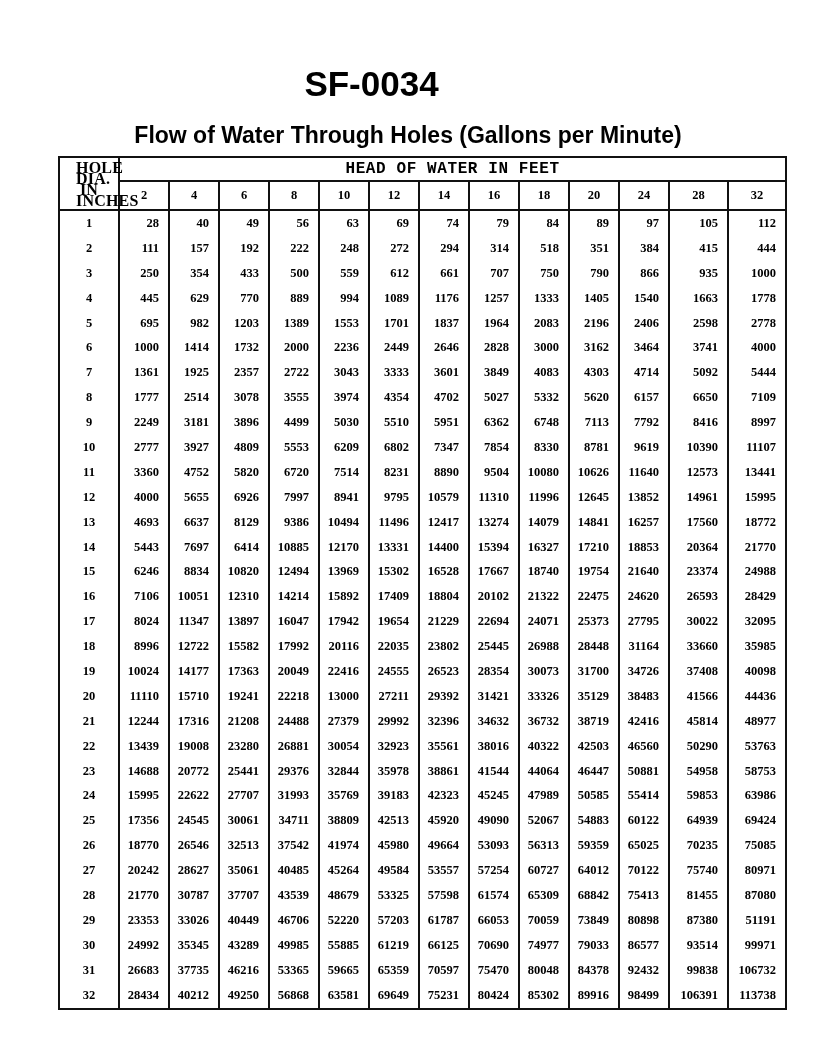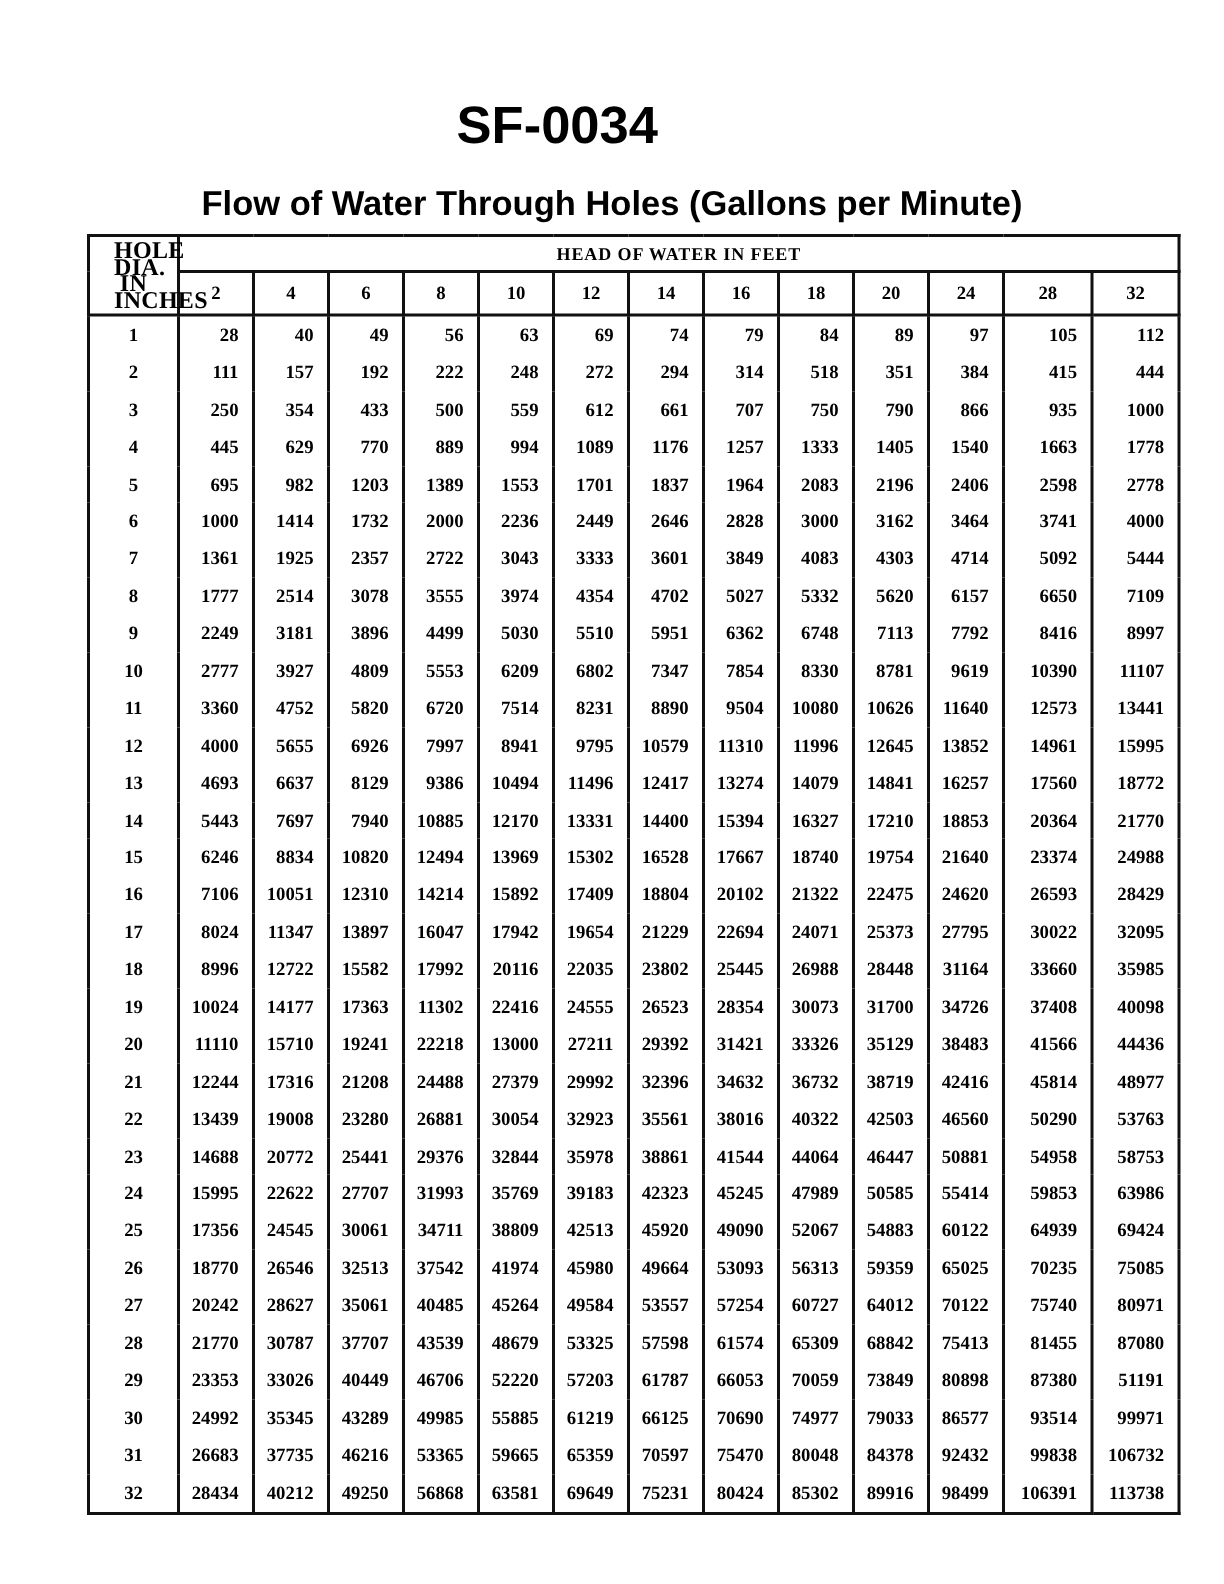--- a/index.html
+++ b/index.html
@@ -27,21 +27,21 @@
       border-left: 2px solid #111; border-right: 2px solid #111; padding: 0;
     }
     table.flow thead th {
       border: 2px solid #111;
     }
     .hdr-rowlbl {
       font-size: 16px; line-height: 11px; text-align: center; vertical-align: middle;
       padding: 2px 16px !important; letter-spacing: 0.2px;
     }
     .hdr-group {
-      height: 22px; font-size: 12px; text-align: center; letter-spacing: 0.6px;
+      height: 22px; font-size: 16px; text-align: center; letter-spacing: 0.6px; font-family: Liberation Mono, monospace;
     }
     .hdr-col { height: 27px; font-size: 12.5px; text-align: center; }
     tbody td { height: 24.9px; text-align: right; padding-right: 9px !important; }
     tbody td.rowlbl { text-align: center; padding-right: 0 !important; }
     tbody tr:last-child td { border-bottom: 2px solid #111; }
   </style>
 </head>
 <body>
 
 <div class="doc-id">SF-0034</div>
@@ -296,21 +296,21 @@
           <td>14079</td>
           <td>14841</td>
           <td>16257</td>
           <td>17560</td>
           <td>18772</td>
         </tr>
         <tr>
           <td class="rowlbl">14</td>
           <td>5443</td>
           <td>7697</td>
-          <td>7940</td>
+          <td>6414</td>
           <td>10885</td>
           <td>12170</td>
           <td>13331</td>
           <td>14400</td>
           <td>15394</td>
           <td>16327</td>
           <td>17210</td>
           <td>18853</td>
           <td>20364</td>
           <td>21770</td>
@@ -377,21 +377,21 @@
           <td>28448</td>
           <td>31164</td>
           <td>33660</td>
           <td>35985</td>
         </tr>
         <tr>
           <td class="rowlbl">19</td>
           <td>10024</td>
           <td>14177</td>
           <td>17363</td>
-          <td>11302</td>
+          <td>20049</td>
           <td>22416</td>
           <td>24555</td>
           <td>26523</td>
           <td>28354</td>
           <td>30073</td>
           <td>31700</td>
           <td>34726</td>
           <td>37408</td>
           <td>40098</td>
         </tr>

